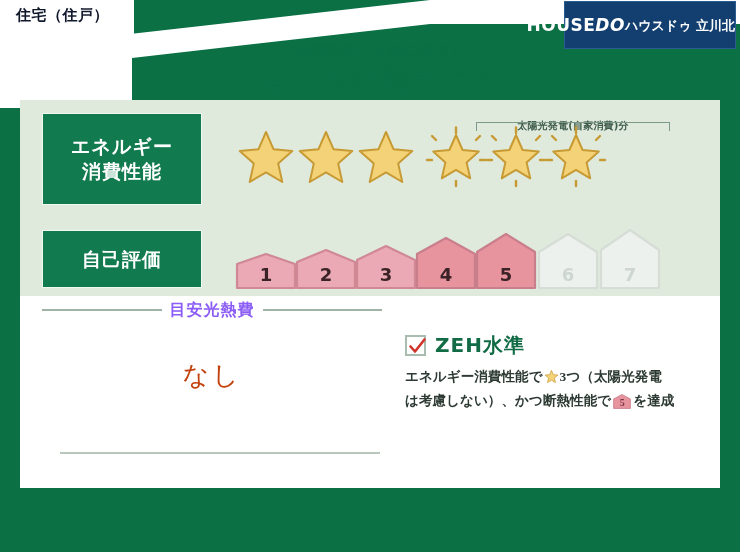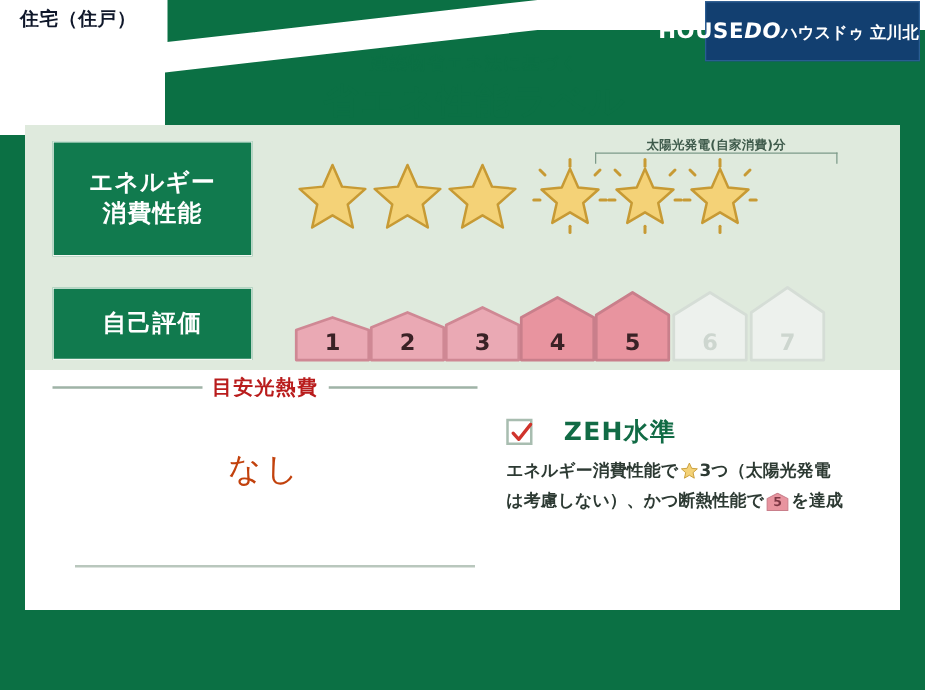--- a/index.html
+++ b/index.html
@@ -164,21 +164,21 @@
   .star-item {
     position: absolute;
     top: 0;
     width: 62px; height: 62px;
   }
   .star-svg { width: 62px; height: 62px; display: block; }
 
   
   .solar-note {
     position: absolute;
-    left: 453px; top: 9px;
+    left: 453px; top: 19px;
     width: 200px;
     text-align: center;
     font-size: 10px; font-weight: 700;
     color: #3f5b4c;
     letter-spacing: 0.2px;
     white-space: nowrap;
   }
   .solar-bracket {
     position: absolute;
     left: 456px; top: 22px;
@@ -222,21 +222,21 @@
   .cost-header {
     position: absolute;
     left: 22px; top: 4px;
     width: 340px; height: 20px;
     display: flex; align-items: center; gap: 8px;
   }
   .cost-header .rule {
     flex: 1; height: 2px; background: #9fb3a6;
   }
   .cost-header .cap {
-    font-size: 16px; font-weight: 700; color: #b91c1c;
+    font-size: 16px; font-weight: 700; color: #8b5cf6;
     letter-spacing: 1px; white-space: nowrap;
   }
   .cost-value {
     position: absolute;
     left: 22px; top: 62px;
     width: 340px;
     text-align: center;
     font-size: 26px; font-weight: 400;
     color: #c2410c;
     letter-spacing: 3px;
@@ -250,39 +250,40 @@
     background: #b9c7bd;
   }
 
   
   .zeh-block {
     position: absolute;
     left: 385px; top: 36px;
     width: 300px;
   }
   .zeh-head {
-    display: flex; align-items: center; gap: 25px;
+    display: flex; align-items: center; gap: 9px;
   }
   .zeh-check {
     width: 21px; height: 21px;
     border: 2px solid #a8bdb0;
     background: #ffffff;
     position: relative; flex: none;
   }
   .zeh-check svg { position: absolute; left: 1px; top: 0px; }
   .zeh-title {
     font-size: 20px; font-weight: 700;
     color: #116b45; letter-spacing: 1px;
   }
   .zeh-desc {
     margin-top: 8px;
     font-size: 13.5px; font-weight: 700;
     color: #2d3a33;
     line-height: 1.55;
     letter-spacing: 0.1px;
+    font-family: Liberation Serif, serif;
   }
   .inline-star { display: inline-block; vertical-align: -3px; margin: 0 1px; }
   .inline-house {
     display: inline-block; vertical-align: -4px;
     margin: 0 2px; position: relative;
   }
   .inline-house .n {
     position: absolute; left: 0; top: 1px;
     width: 18px; text-align: center;
     font-size: 10px; font-weight: 700; color: #7d3744;

